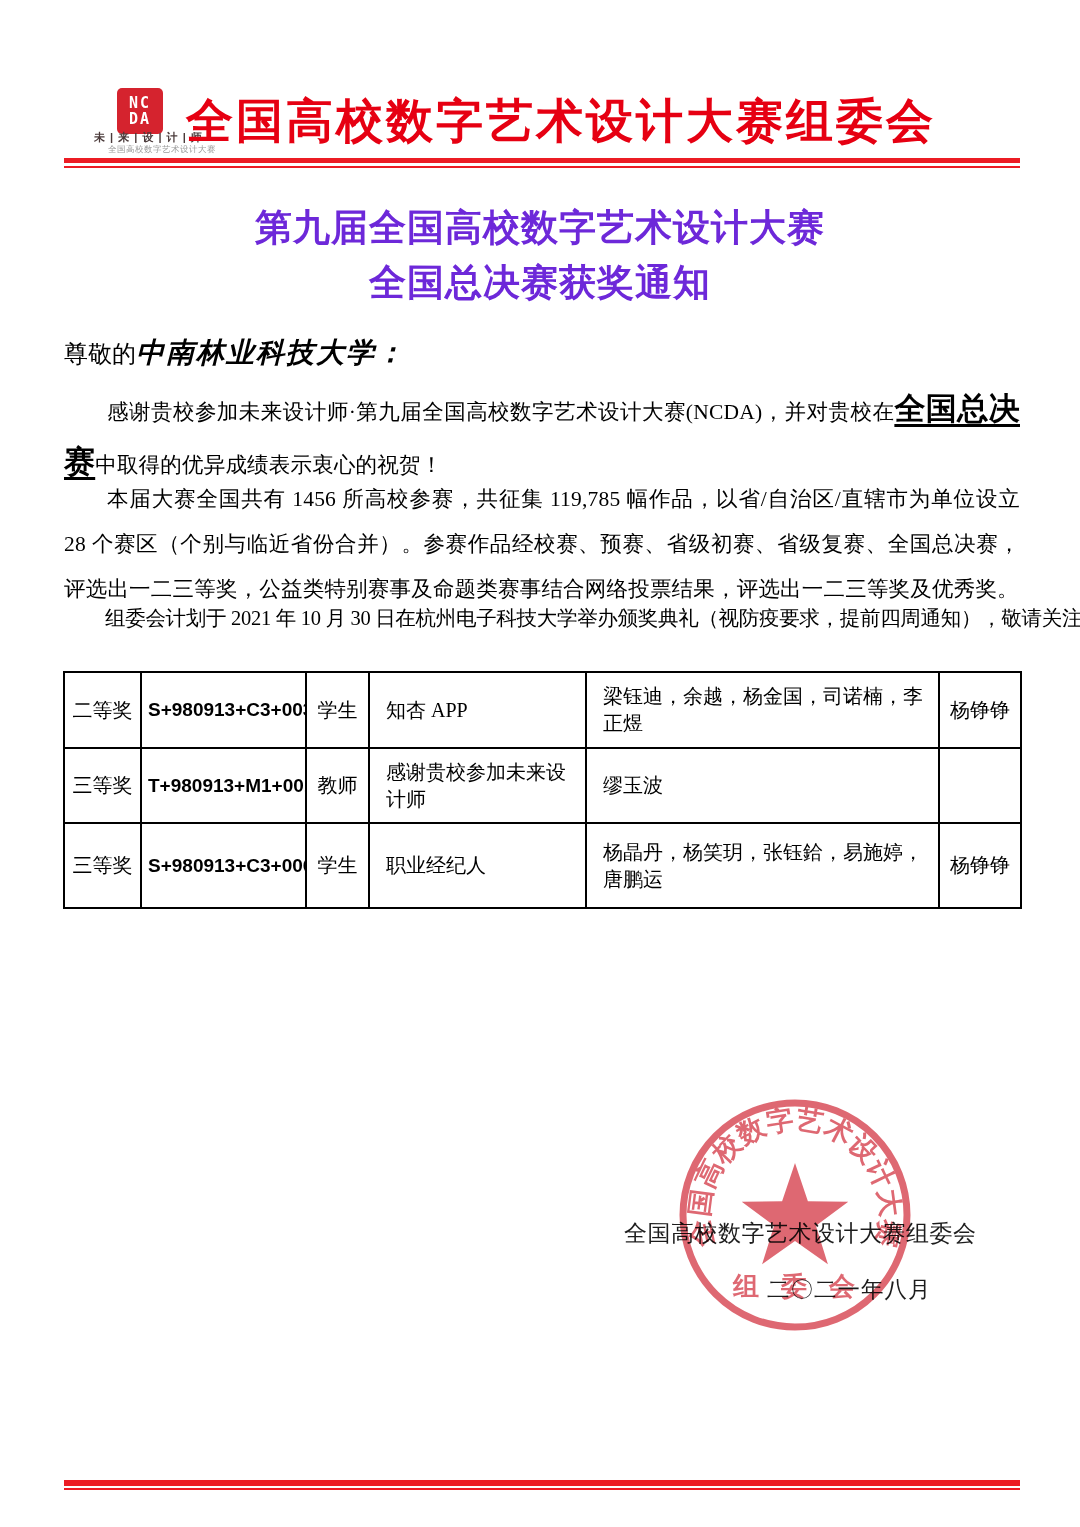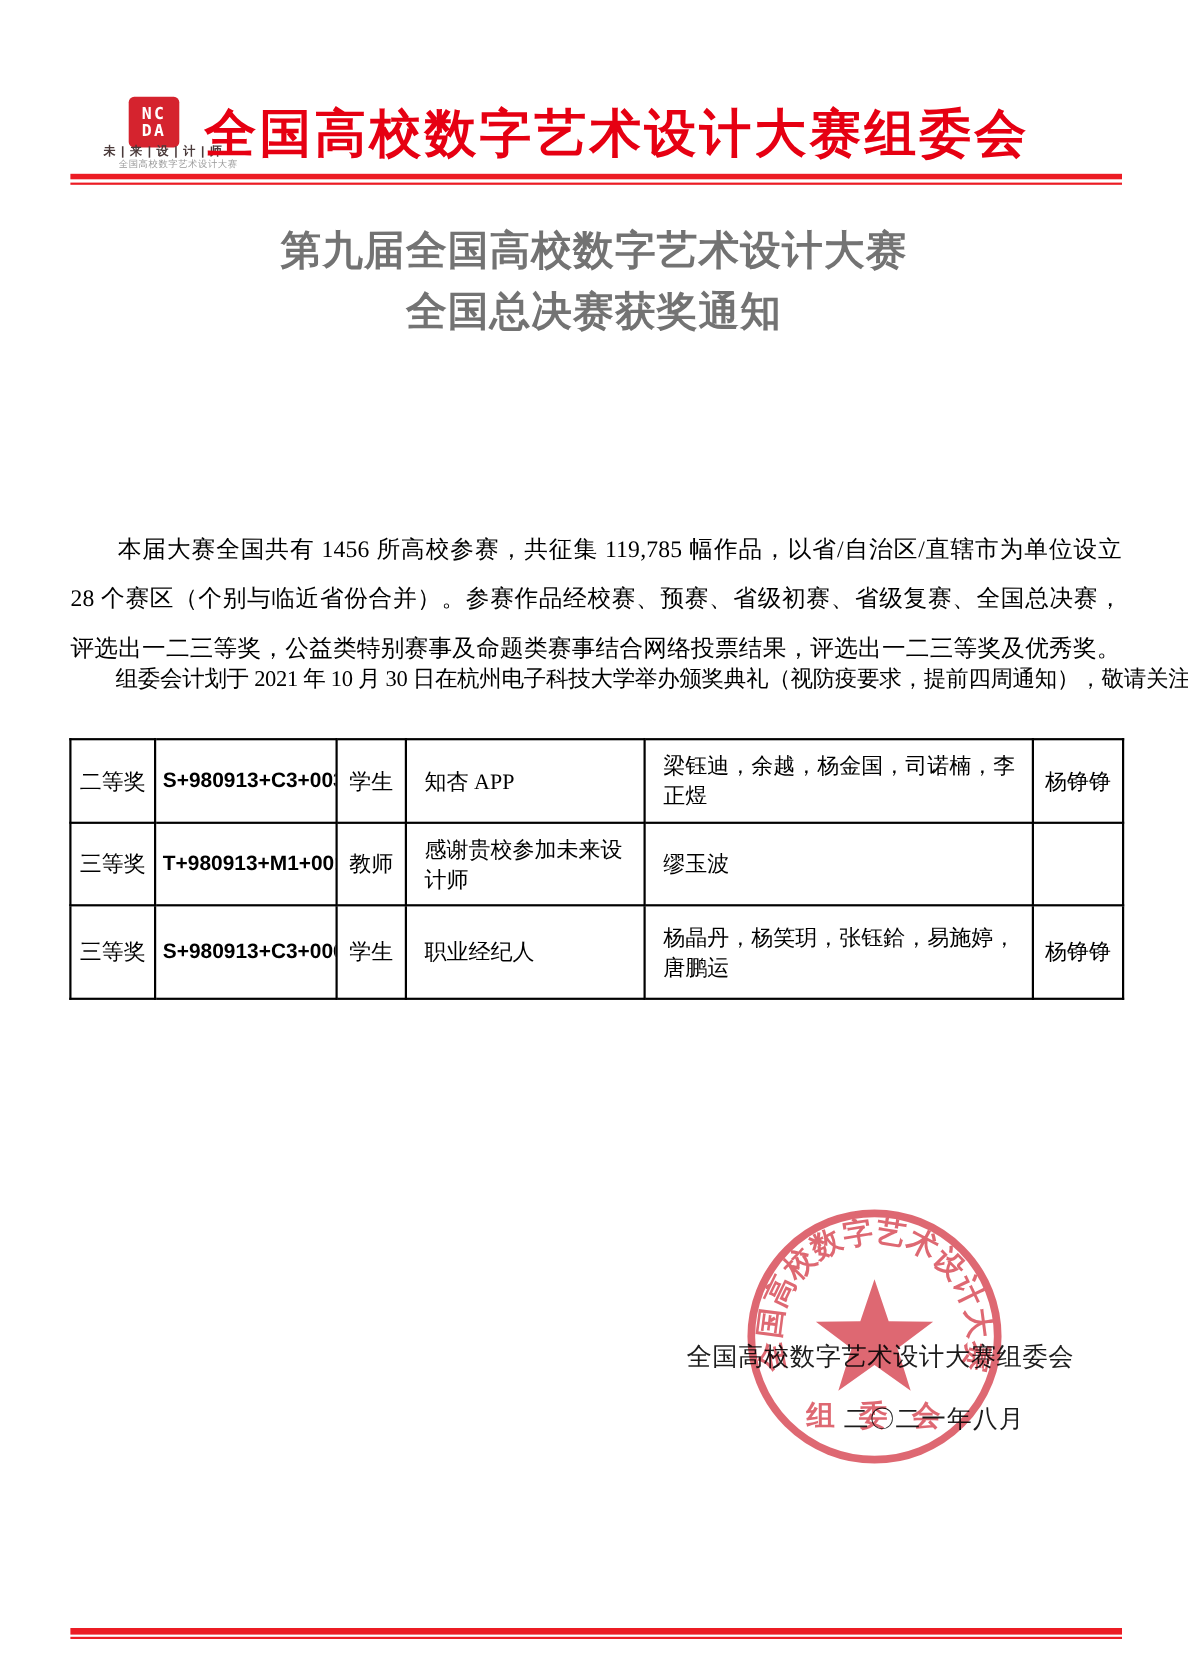--- a/index.html
+++ b/index.html
@@ -37,21 +37,21 @@
   .rule{position:absolute;left:64px;width:956px;}
   .rule .thick{height:5px;background:#ec1c24;}
   .rule .gap{height:3px;background:transparent;}
   .rule .thin{height:2px;background:#ec1c24;}
   #rule-top{top:158px;}
   #rule-bottom{top:1480px;}
   
   .doc-title{
     position:absolute;left:0;width:1080px;text-align:center;
     font-family:"Liberation Sans","DejaVu Sans",sans-serif;
-    font-weight:bold;font-size:37px;color:#737373;letter-spacing:1px;
+    font-weight:bold;font-size:37px;color:#6d28d9;letter-spacing:1px;
   }
   #doc-title-1{top:203px;}
   #doc-title-2{top:258px;}
   
   .salutation{position:absolute;left:64px;top:334px;white-space:nowrap;}
   .salutation .pre{font-size:24px;}
   .salutation .school{font-size:28px;font-weight:bold;font-style:italic;letter-spacing:2px;}
   .para{
     position:absolute;left:64px;width:956px;
     font-size:21.5px;line-height:45px;text-align:justify;text-indent:2em;
@@ -107,21 +107,27 @@
   <div class="org-title">全国高校数字艺术设计大赛组委会</div>
   <div class="rule" id="rule-top">
     <div class="thick"></div>
       <div class="gap"></div>
       <div class="thin"></div>
   </div>
 
   <div class="doc-title" id="doc-title-1">第九届全国高校数字艺术设计大赛</div>
   <div class="doc-title" id="doc-title-2">全国总决赛获奖通知</div>
 
+  <div class="salutation">
+    <span class="pre">尊敬的</span><span class="school">中南林业科技大学：</span>
+  </div>
 
+  <div class="para" id="p1">
+    <span>感谢贵校参加未来设计师·第九届全国高校数字艺术设计大赛(NCDA)，并对贵校在</span><span class="hl">全国总决赛</span><span>中取得的优异成绩表示衷心的祝贺！</span>
+  </div>
   <div class="para" id="p2">本届大赛全国共有 1456 所高校参赛，共征集 119,785 幅作品，以省/自治区/直辖市为单位设立 28 个赛区（个别与临近省份合并）。参赛作品经校赛、预赛、省级初赛、省级复赛、全国总决赛，评选出一二三等奖，公益类特别赛事及命题类赛事结合网络投票结果，评选出一二三等奖及优秀奖。</div>
   <div class="para" id="p3">组委会计划于 2021 年 10 月 30 日在杭州电子科技大学举办颁奖典礼（视防疫要求，提前四周通知），敬请关注！</div>
 
   <table class="award-table">
     <colgroup>
       <col style="width:77px">
         <col style="width:165px">
         <col style="width:63px">
       <col style="width:217px">
         <col style="width:353px">

